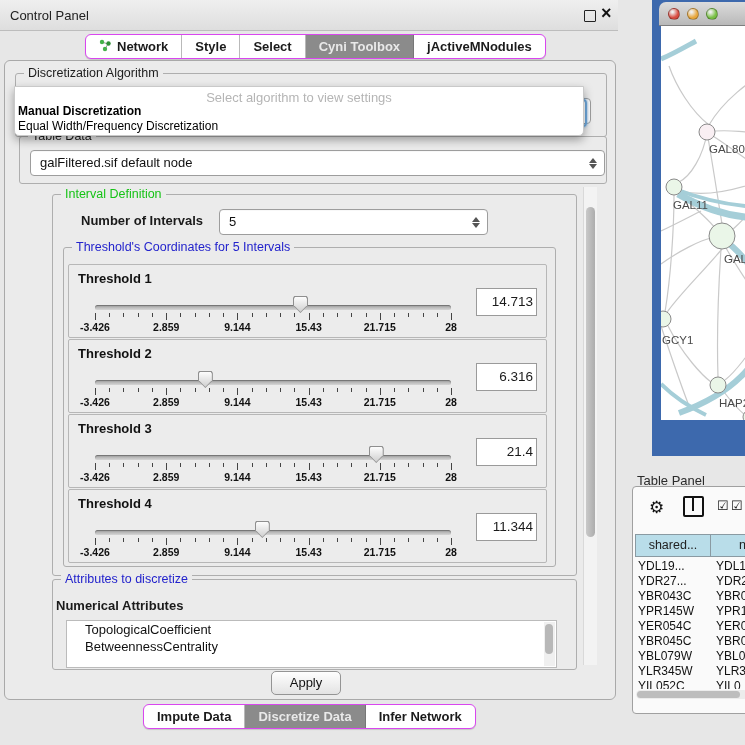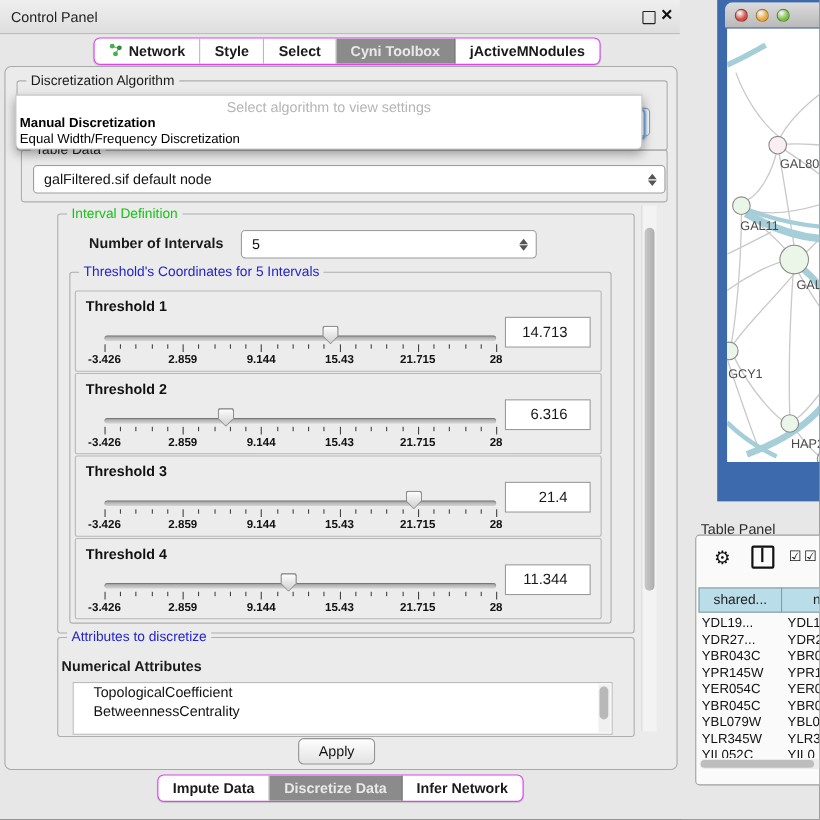--- a/index.html
+++ b/index.html
@@ -53,21 +53,21 @@
   .track{position:absolute;left:26px;top:40px;width:356px;height:5px;border-radius:3px;
     background:linear-gradient(#9e9e9e,#d6d6d6);box-shadow:inset 0 1px 1px rgba(0,0,0,.3);}
   .thumb{position:absolute;top:31px;width:15px;height:17px;
     clip-path:polygon(8% 0,92% 0,100% 12%,100% 55%,50% 100%,0 55%,0 12%);background:#8f8f8f;}
   .thumb i{position:absolute;left:1px;top:1px;right:1px;bottom:1px;display:block;
     clip-path:polygon(8% 0,92% 0,100% 12%,100% 55%,50% 100%,0 55%,0 12%);
     background:linear-gradient(#fdfdfd,#cfcfcf);}
   .tick{position:absolute;width:1px;background:#444;}
   .ticklab{position:absolute;transform:translateX(-50%);font-size:10.5px;font-weight:bold;color:#111;}
   .tval{position:absolute;right:9px;top:23px;width:56px;height:26px;background:#fff;
-    border:1px solid #9a9a9a;font-size:13.5px;text-align:right;line-height:26px;padding-right:20px;}
+    border:1px solid #9a9a9a;font-size:13.5px;text-align:right;line-height:26px;padding-right:3px;}
   
   #attr-list{position:absolute;left:13px;top:40px;width:489px;height:46px;background:#fff;
     border:1px solid #bbb;overflow:hidden;}
   .attr-item{font-size:13px;color:#111;padding:1px 0 1px 18px;line-height:15px;}
   #attr-vsb{position:absolute;right:1px;top:1px;width:11px;height:44px;background:#f0f0f0;}
   #attr-vth{position:absolute;right:2px;top:2px;width:8px;height:30px;background:#b8b8b8;border-radius:4px;}
   #apply-btn{left:266px;top:610px;width:68px;height:22px;background:linear-gradient(#fefefe,#e3e3e3);
     border:1px solid #949494;border-radius:5px;font-size:13px;text-align:center;line-height:21px;color:#111;}
   
   #netwin{left:620px;top:0;width:125px;height:456px;background:#3d69ad;margin-left:32px;}

